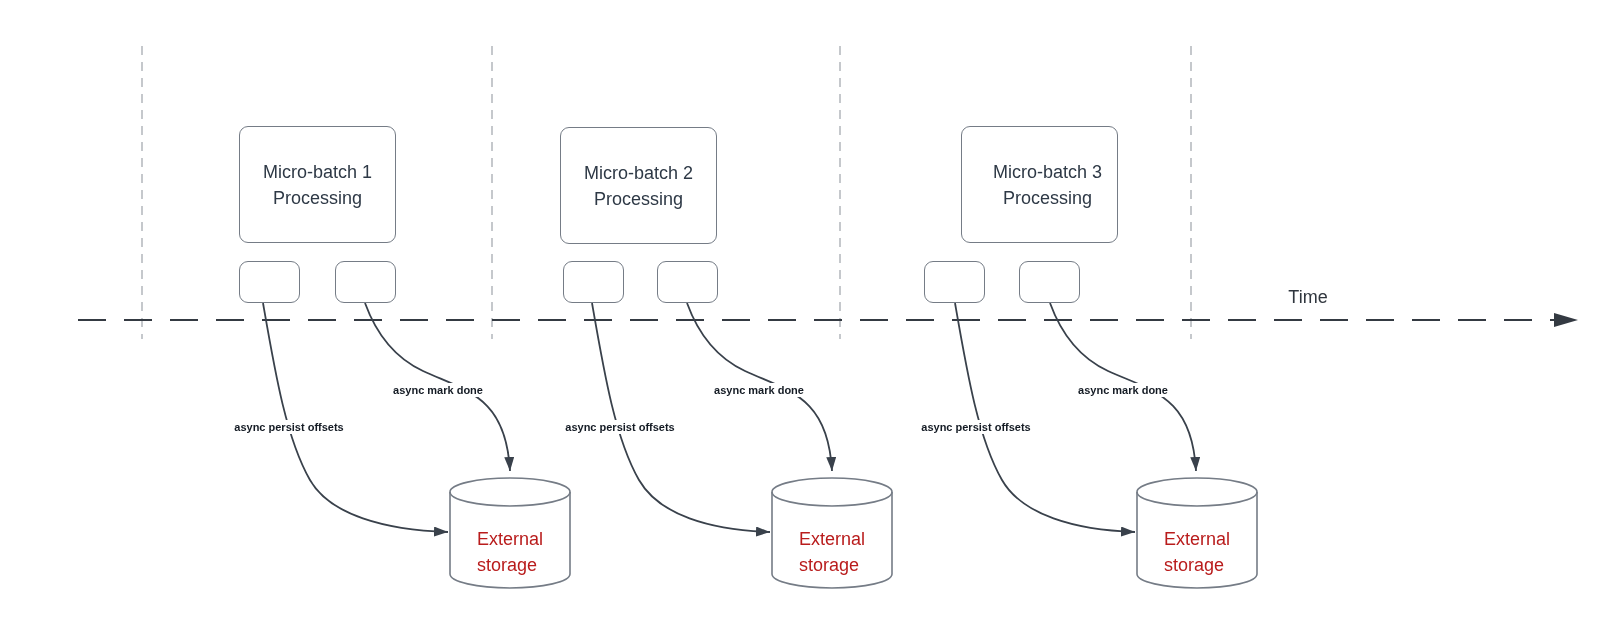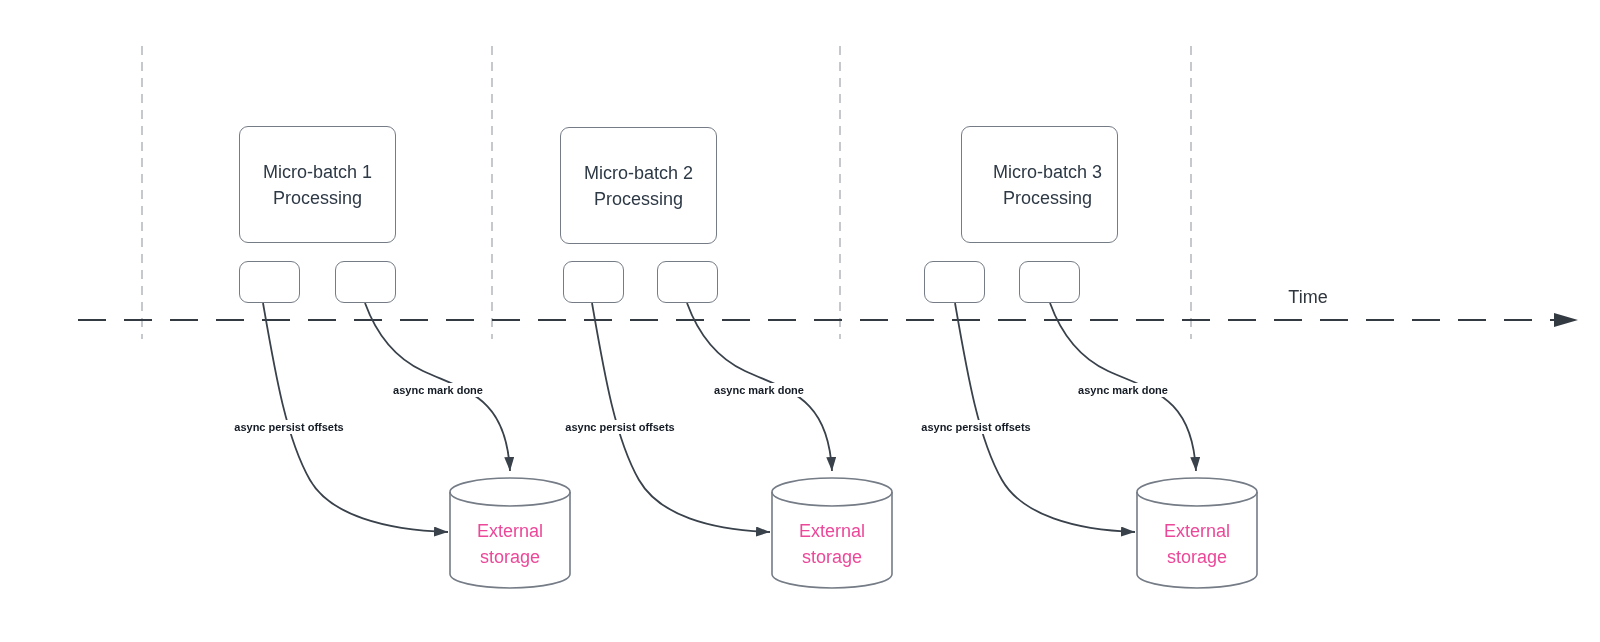--- a/index.html
+++ b/index.html
@@ -45,25 +45,25 @@
     white-space: nowrap;
     font-size: 11px;
     font-weight: bold;
     color: #141b24;
     background: #ffffff;
     padding: 1px 3px;
   }
   .storage-label {
     position: absolute;
     transform: translate(-50%, -50%);
-    text-align: center;
-    color: #ec4899;
+    color: #b91c1c;
     font-size: 18px;
     line-height: 26px;
     white-space: nowrap;
+    margin-top: 8px;
   }
   .time-label {
     position: absolute;
     transform: translate(-50%, -50%);
     color: #30363e;
     font-size: 18px;
     white-space: nowrap;
   }
 </style>
 </head>

